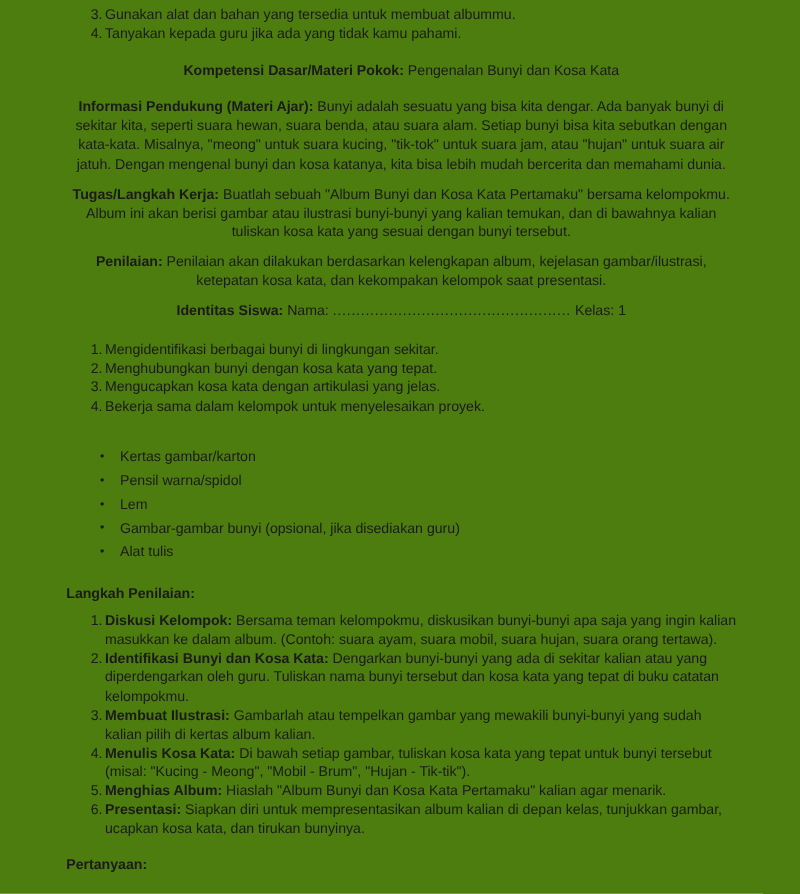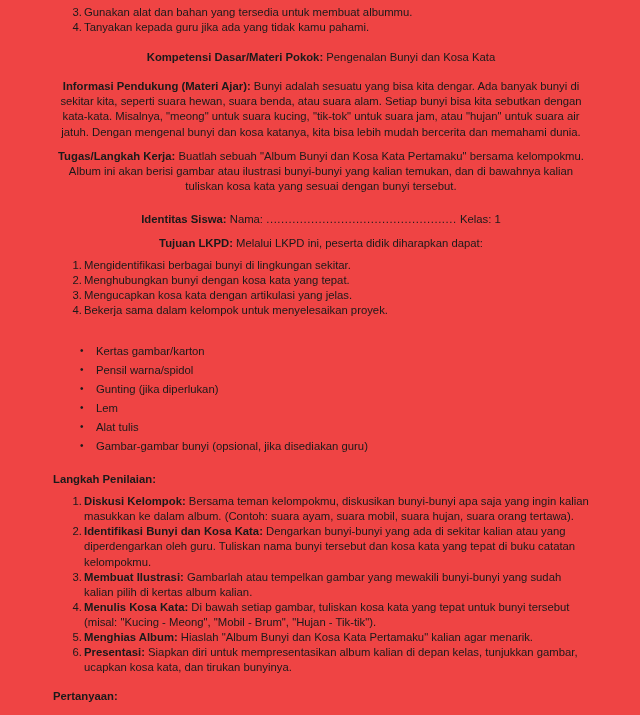--- a/index.html
+++ b/index.html
@@ -14,21 +14,21 @@
     font-family: "Liberation Sans", sans-serif;
     color: #1a1a1a;
     -webkit-font-smoothing: antialiased;
   }
   .page {
     position: relative;
     width: 640px;
     height: 715px;
     box-sizing: border-box;
     padding: 0;
-    background: #ef4444;
+    background: #4d7c0f;
   }
   .content {
     position: absolute;
     left: 53px;
     top: 5px;
     width: 536px;
     font-size: 11.3px;
     line-height: 15.1px;
     text-align: left;
   }
@@ -115,50 +115,49 @@
     <div class="gap-md"></div>
 
     <p class="para"><b>Informasi Pendukung (Materi Ajar):</b><span> Bunyi adalah sesuatu yang bisa kita dengar. Ada banyak bunyi di sekitar kita, seperti suara hewan, suara benda, atau suara alam. Setiap bunyi bisa kita sebutkan dengan kata-kata. Misalnya, "meong" untuk suara kucing, "tik-tok" untuk suara jam, atau "hujan" untuk suara air jatuh. Dengan mengenal bunyi dan kosa katanya, kita bisa lebih mudah bercerita dan memahami dunia.</span></p>
 
     <div class="gap-sm"></div>
 
     <p class="para"><b>Tugas/Langkah Kerja:</b><span> Buatlah sebuah "Album Bunyi dan Kosa Kata Pertamaku" bersama kelompokmu. Album ini akan berisi gambar atau ilustrasi bunyi-bunyi yang kalian temukan, dan di bawahnya kalian tuliskan kosa kata yang sesuai dengan bunyi tersebut.</span></p>
 
     <div class="gap-sm"></div>
 
+    <p class="para"><b>Penilaian:</b><span> Penilaian akan dilakukan berdasarkan kelengkapan album, kejelasan gambar/ilustrasi, ketepatan kosa kata, dan kekompakan kelompok saat presentasi.</span></p>
 
     <div class="gap-sm"></div>
 
     <p class="para"><b>Identitas Siswa:</b><span> Nama: </span><span class="dots">...................................................</span><span> Kelas: 1</span></p>
 
     <div class="gap-sm"></div>
 
-    <p class="para"><b>Tujuan LKPD:</b><span> Melalui LKPD ini, peserta didik diharapkan dapat:</span></p>
 
     <div class="gap-xs"></div>
 
     <ol class="num-list">
       <li>Mengidentifikasi berbagai bunyi di lingkungan sekitar.</li>
       <li>Menghubungkan bunyi dengan kosa kata yang tepat.</li>
       <li>Mengucapkan kosa kata dengan artikulasi yang jelas.</li>
       <li>Bekerja sama dalam kelompok untuk menyelesaikan proyek.</li>
     </ol>
 
     <div class="gap-md"></div>
 
 
     <div class="gap-xs"></div>
 
     <ul class="bullet-list">
       <li>Kertas gambar/karton</li>
       <li>Pensil warna/spidol</li>
-      <li>Gunting (jika diperlukan)</li>
       <li>Lem</li>
+      <li>Gambar-gambar bunyi (opsional, jika disediakan guru)</li>
       <li>Alat tulis</li>
-      <li>Gambar-gambar bunyi (opsional, jika disediakan guru)</li>
     </ul>
 
     <div class="gap-md"></div>
 
     <p class="heading">Langkah Penilaian:</p>
 
     <div class="gap-xs"></div>
 
     <ol class="num-list">
       <li><b>Diskusi Kelompok:</b><span> Bersama teman kelompokmu, diskusikan bunyi-bunyi apa saja yang ingin kalian masukkan ke dalam album. (Contoh: suara ayam, suara mobil, suara hujan, suara orang tertawa).</span></li>

